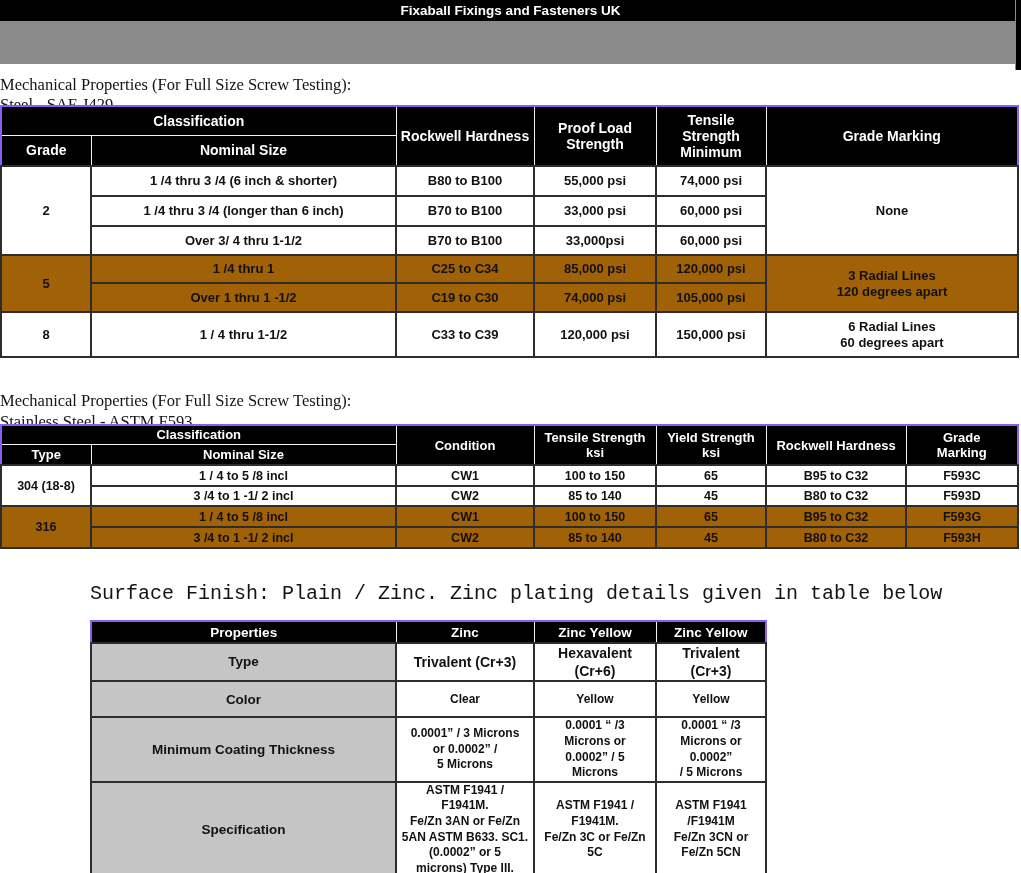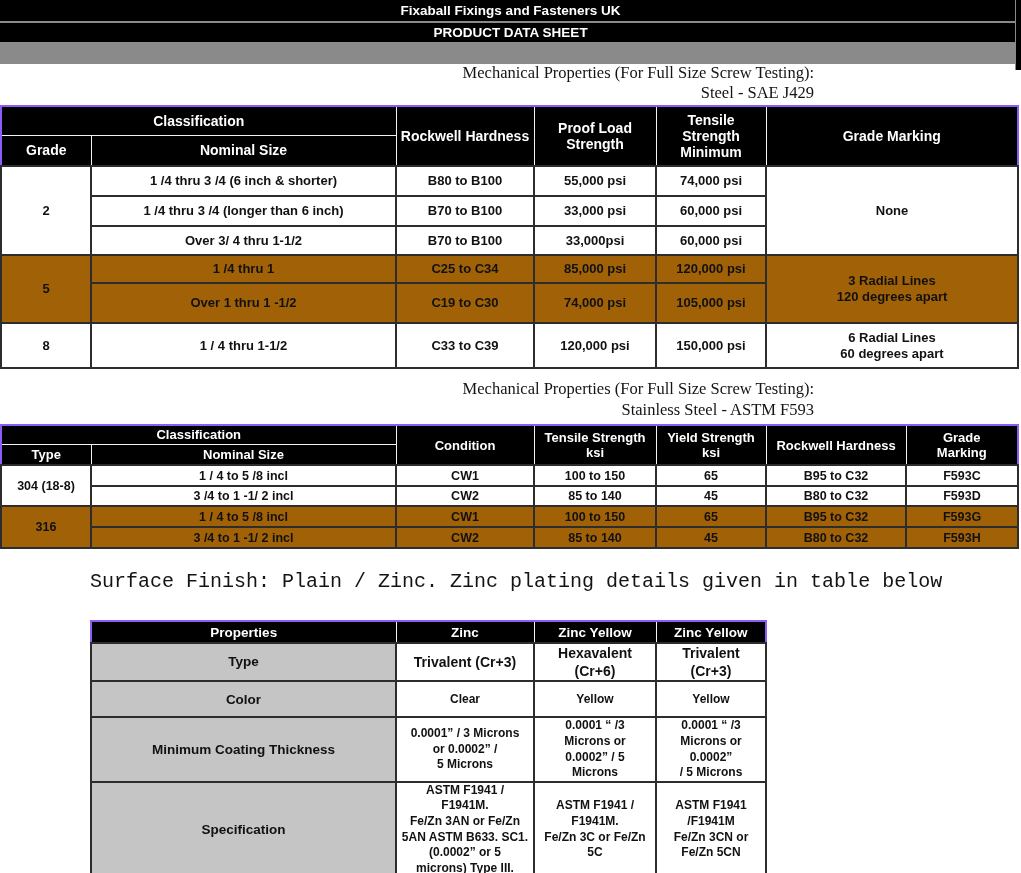--- a/index.html
+++ b/index.html
@@ -19,22 +19,22 @@
   }
   .bar1 { height:21px; line-height:21px; }
   .bar2 { height:19px; line-height:19px; }
   .bar3 { height:19px; line-height:19px; }
   #right-strip {
     position:absolute; left:1015px; top:0; width:6px; height:70px;
     background:#000; border-left:1px solid #8a8a8a;
   }
 
   
-  .title { position:absolute; text-align:right; color:#141414;
-           font-family:"Liberation Serif", serif; }
+  .title { position:absolute; text-align:left; color:#141414;
+           font-family:"Liberation Serif", serif;margin-top:12px; }
   .title .l1, .title .l2 { white-space:nowrap; }
   #steel-title-block    { top:63px;  left:0;    width:814px; font-size:16.5px; line-height:20px; }
   #stainless-title-block{ top:378px; left:0;    width:814px; font-size:16.5px; line-height:21px; }
   #zinc-title-block     { top:570px; left:90px; width:675px; font-size:20px;   line-height:24px;font-family:Liberation Mono, monospace; }
   #zinc-title-block .l2 { font-size:19px; }
 
   
   .tbl { position:absolute; border-collapse:collapse; table-layout:fixed;
          border:2px solid #8b5cf6; }
   .tbl th {
@@ -65,21 +65,20 @@
   #zinc-table td.lab { font-size:13.5px; }
   #zinc-table td.red { font-size:14px; }
 </style>
 </head>
 <body>
 
 <div id="page">
 
   <div id="topbars">
     <div class="bar bar1">Fixaball Fixings and Fasteners UK</div>
-    <div class="bar bar3">PRODUCT DATA SHEET</div>
   </div>
   <div id="right-strip"></div>
 
   <div class="title" id="steel-title-block">
     <div class="l1">Mechanical Properties (For Full Size Screw Testing):</div>
     <div class="l2">Steel - SAE J429</div>
   </div>
 
   <table class="tbl" id="steel-table">
     <colgroup>
@@ -126,21 +125,21 @@
       </tr>
       <tr class="gray" style="height:28px">
         <td rowspan="2">5</td>
         <td>1 /4 thru 1</td>
         <td>C25 to C34</td>
         <td>85,000 psi</td>
         <td>120,000 psi</td>
         <td rowspan="2" class="pre">3 Radial Lines
 120 degrees apart</td>
       </tr>
-      <tr class="gray" style="height:40px">
+      <tr class="gray" style="height:29px">
         <td>Over 1 thru 1 -1/2</td>
         <td>C19 to C30</td>
         <td>74,000 psi</td>
         <td>105,000 psi</td>
       </tr>
       <tr style="height:45px">
         <td>8</td>
         <td>1 / 4 thru 1-1/2</td>
         <td>C33 to C39</td>
         <td>120,000 psi</td>

